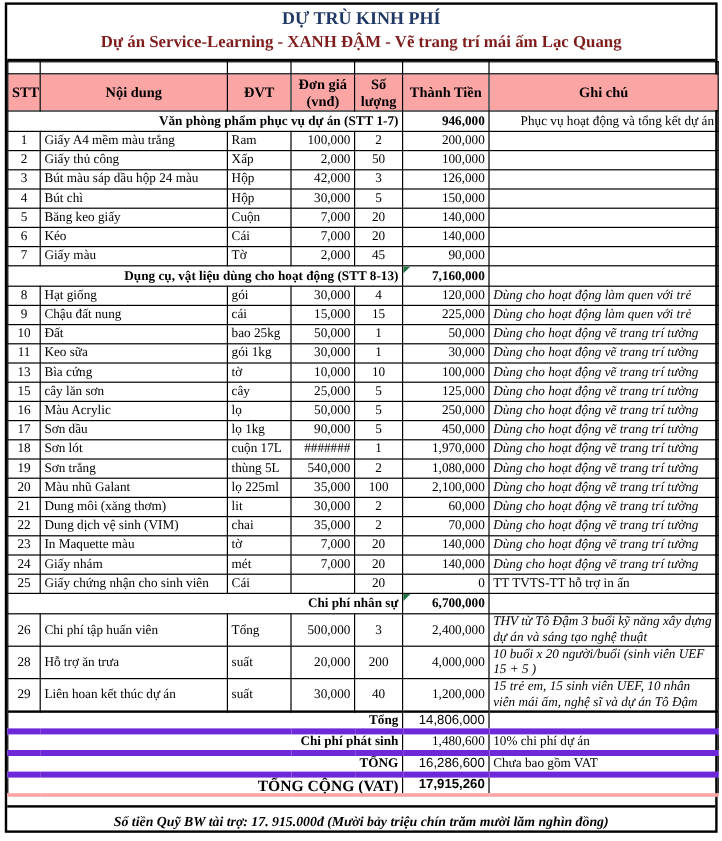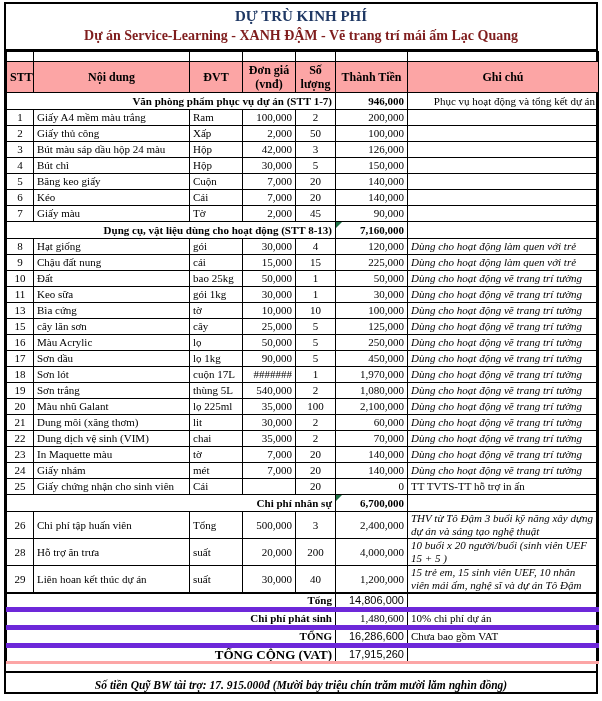--- a/index.html
+++ b/index.html
@@ -26,21 +26,21 @@
   tr.section-row td{height:17px;text-align:right;}
   td.sec-label{text-align:center;font-weight:bold;font-size:12px;}
   td.sec-amt{font-weight:bold;position:relative;}
   .flag{position:absolute;top:0;left:0;width:0;height:0;border-top:6px solid #1e7145;border-right:6px solid transparent;}
   tr.total-row td{border-top:2px solid #000;border-bottom:5px solid #6d28d9;height:14px;}
   td.tlabel{text-align:right;font-weight:bold;font-size:12px;padding-right:4px;}
   td.tval{font-size:11px;}
   td.sans{font-family:"Liberation Sans",sans-serif;font-size:10.5px;}
   tr.grand td{border-bottom:3px solid #fca5a5;}
   tr.grand td.tlabel{font-size:13px;}
-  td.big{font-weight:normal;font-size:13px;line-height:15px;}
+  td.big{font-weight:bold;font-size:13px;line-height:15px;}
   
   .bottom-block{margin-top:auto;}
   .gap-row{height:7px;border-bottom:2px solid #000;}
   .final-note{text-align:center;font-weight:bold;font-style:italic;font-size:11.5px;padding:6px 4px;}
 </style>
 </head>
 <body>
 
 <div class="page">
   <div class="sheet">

